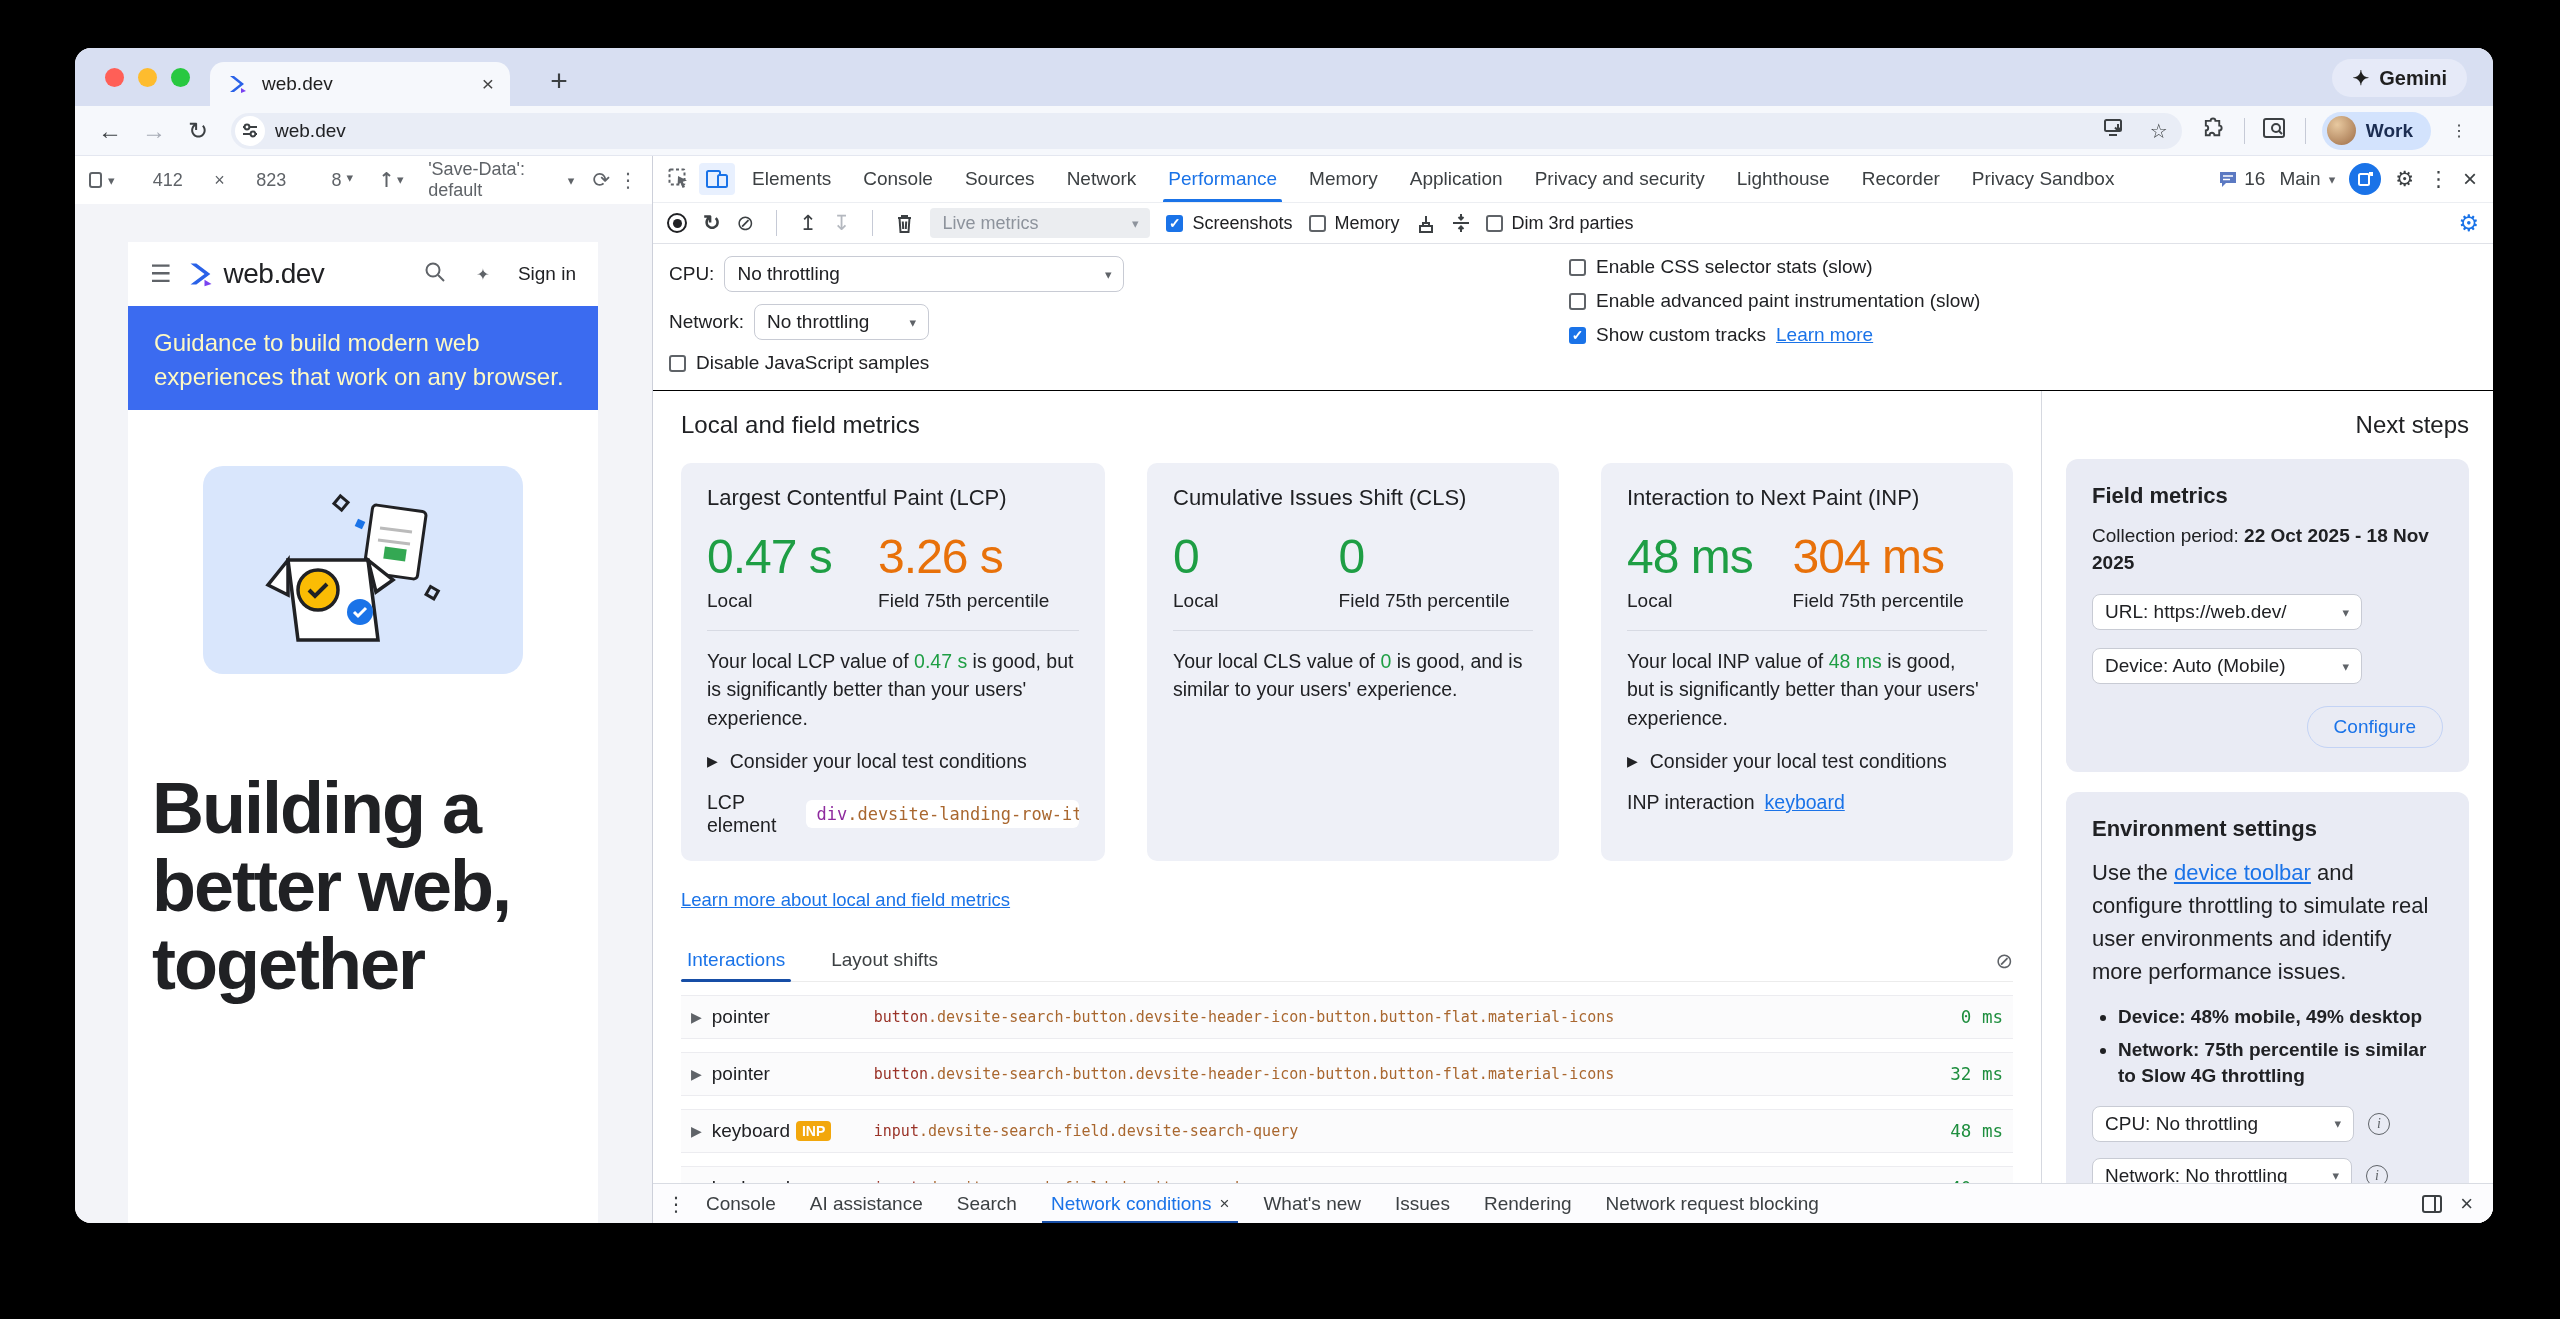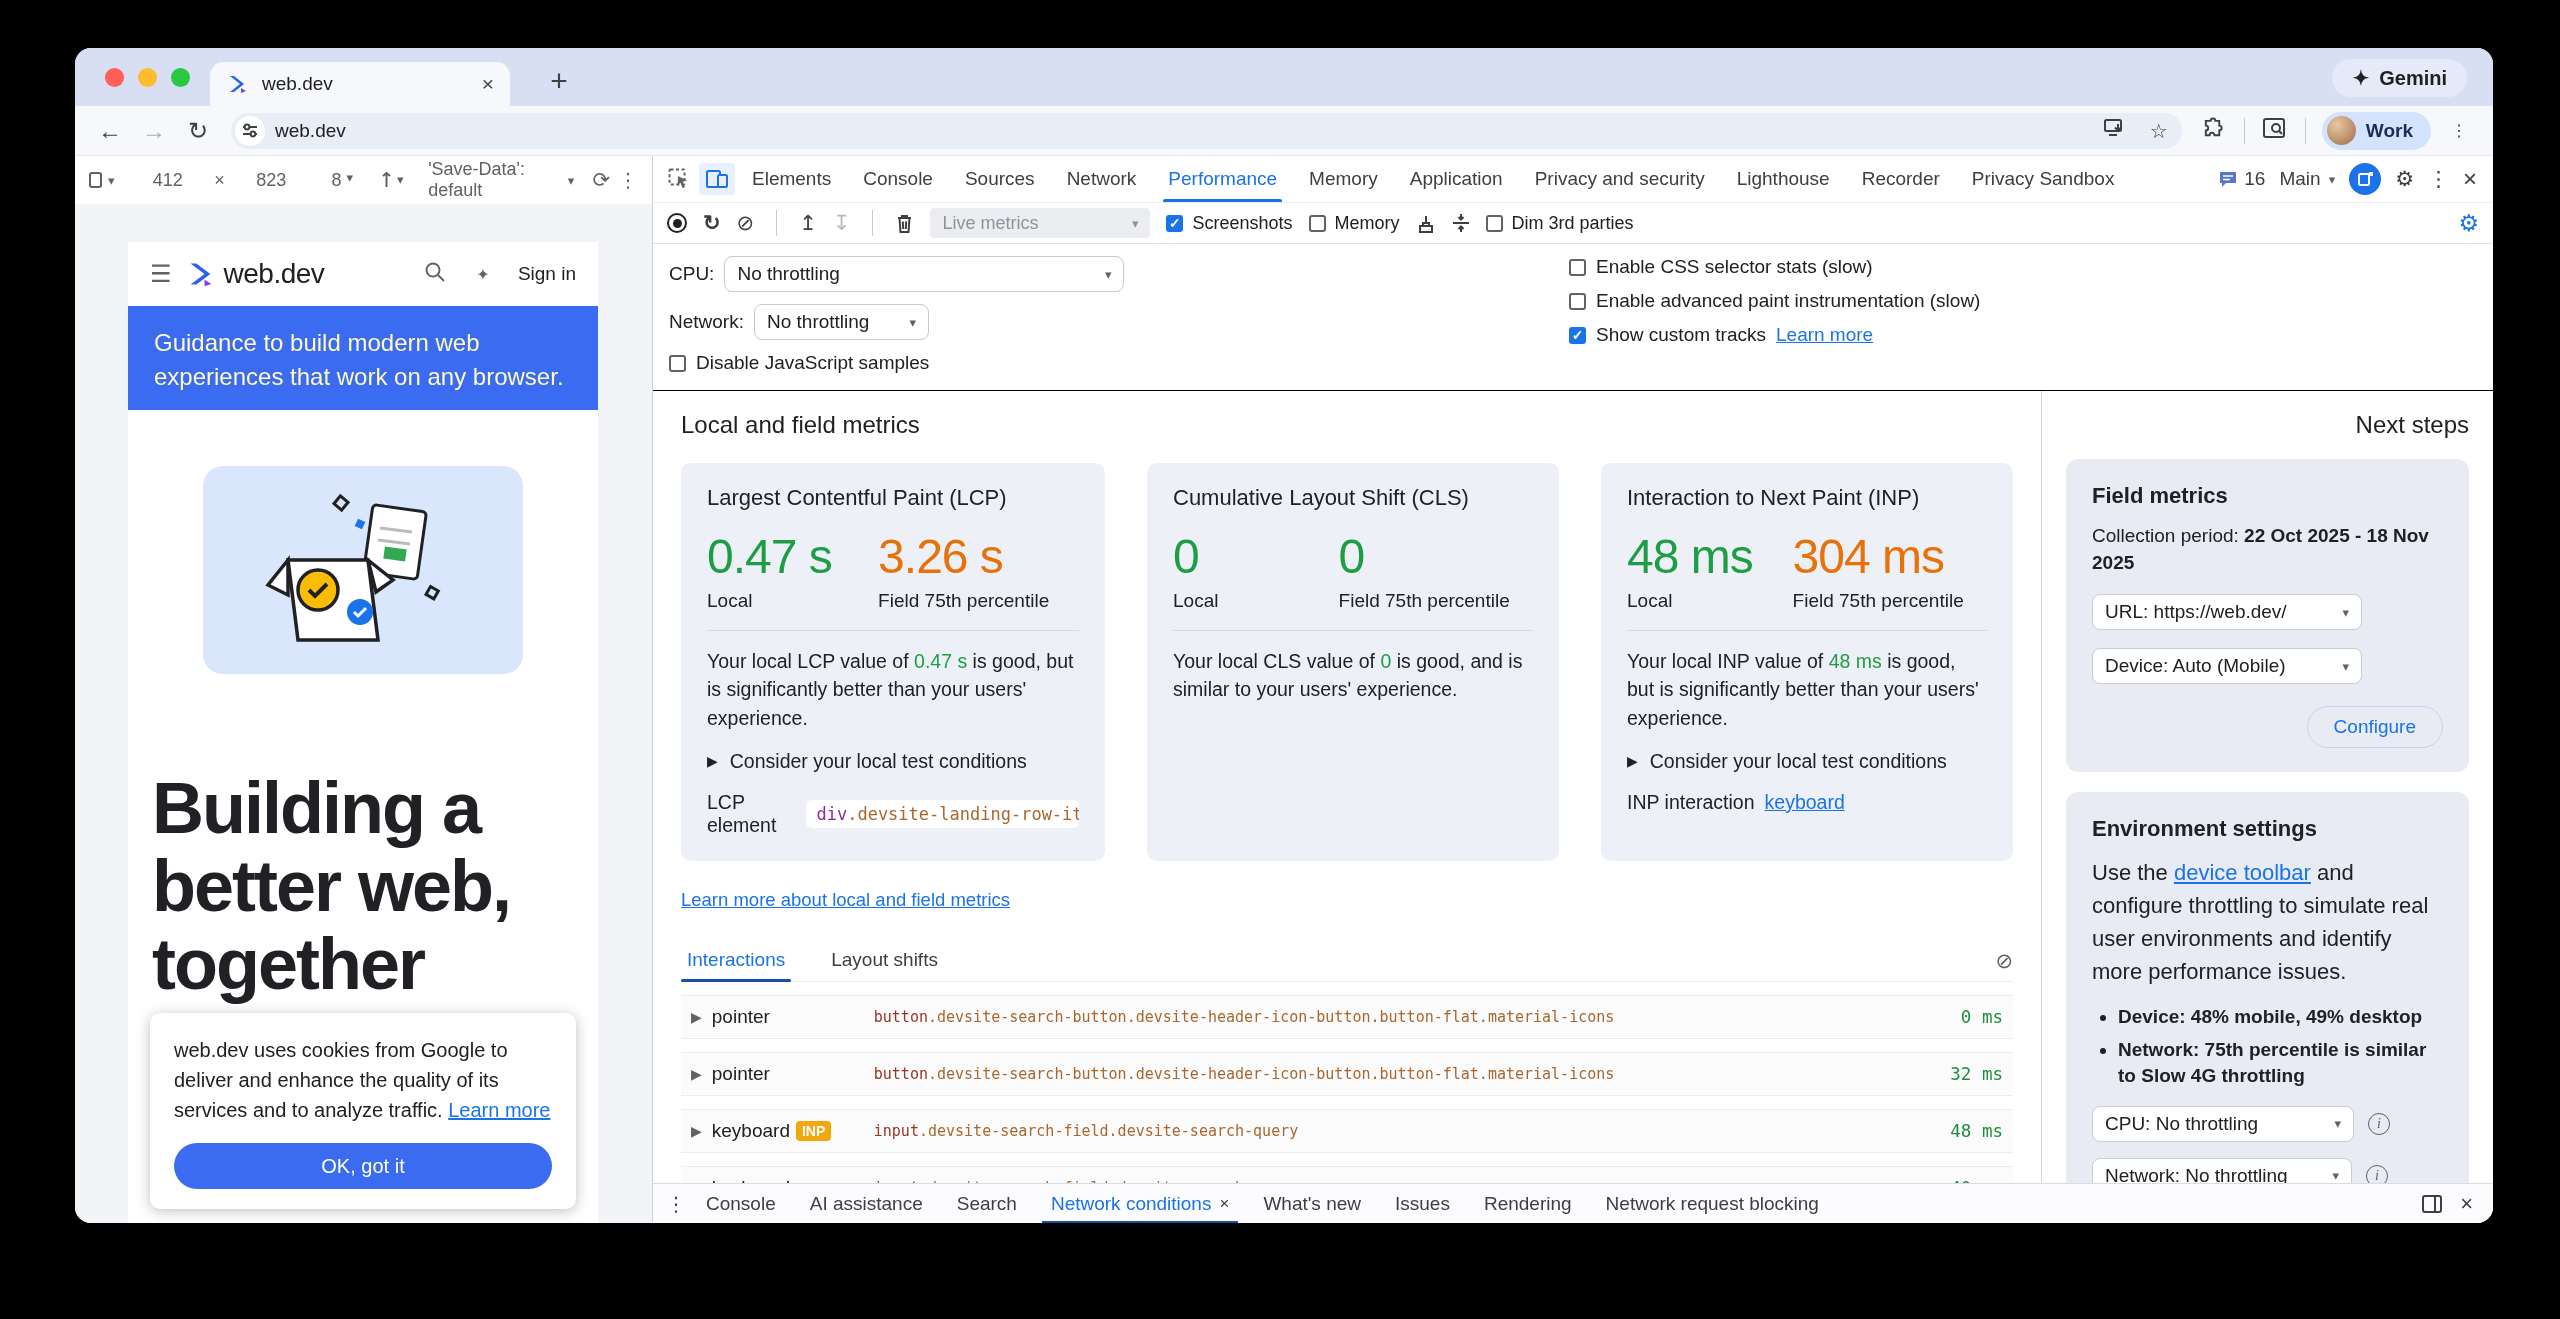--- a/index.html
+++ b/index.html
@@ -313,24 +313,20 @@
                   <rect x="108" y="30" width="8" height="8" fill="#1a73e8" transform="rotate(25 112 34)"></rect>
                   <rect x="180" y="98" width="9" height="9" fill="none" stroke="#202124" stroke-width="3" transform="rotate(30 184 102)"></rect>
                 </svg>
               </div>
             </div>
             <div class="hero">
               <div>Building a</div>
               <div>better web,</div>
               <div>together</div>
             </div>
-            <div class="cookie">
-              <span>web.dev uses cookies from Google to deliver and enhance the quality of its services and to analyze traffic. </span><a>Learn more</a>
-              <button class="ok-btn">OK, got it</button>
-            </div>
           </div>
         </div>
       </div>
 
       <div class="devtools">
 
         <div class="dt-tabbar">
           <span class="dt-ic">
             <svg width="22" height="22" viewBox="0 0 22 22">
                 <g fill="none" stroke="#5f6368" stroke-width="2" stroke-dasharray="3 2.5">
@@ -503,21 +499,21 @@
                   <span class="tri">▶</span>
                   <span>Consider your local test conditions</span>
                 </div>
                 <div class="card-footer">
                   <span>LCP element</span>
                   <span class="code-chip"><span class="code-tag">div</span><span class="code-rest">.devsite-landing-row-item-d…</span></span>
                 </div>
               </div>
 
               <div class="card">
-                <div class="card-title">Cumulative Layout Shift (CLS)</div>
+                <div class="card-title">Cumulative Issues Shift (CLS)</div>
                 <div class="vals">
                   <div class="vcol">
                     <div class="vnum good">0</div>
                     <div class="vlabel">Local</div>
                   </div>
                   <div class="vcol wide">
                     <div class="vnum good">0</div>
                     <div class="vlabel">Field 75th percentile</div>
                   </div>
                 </div>

